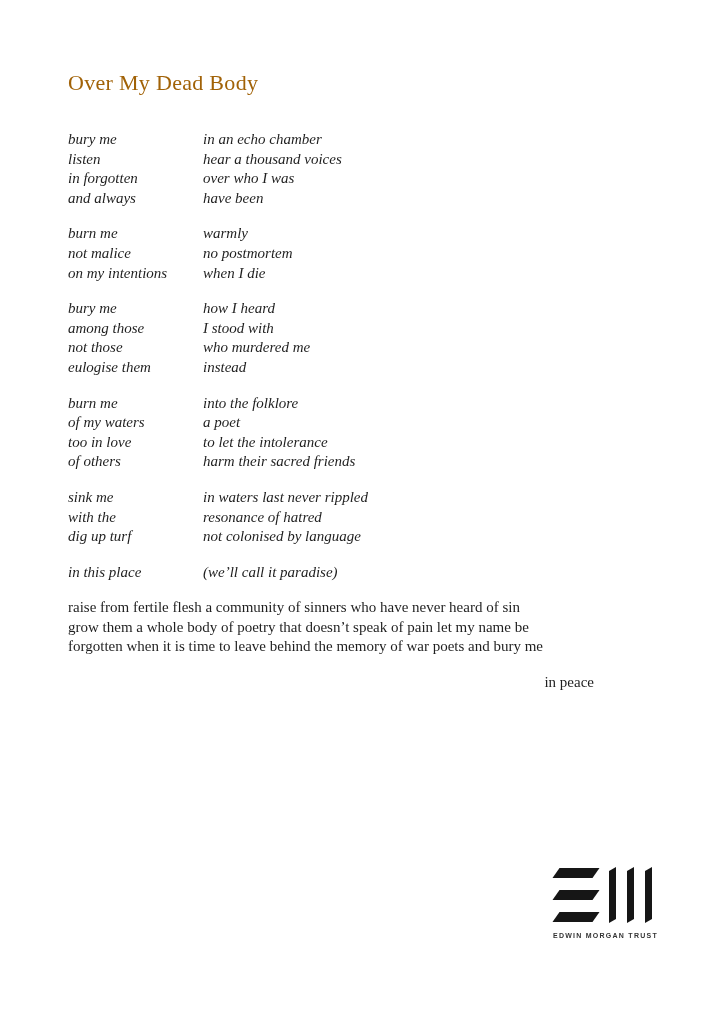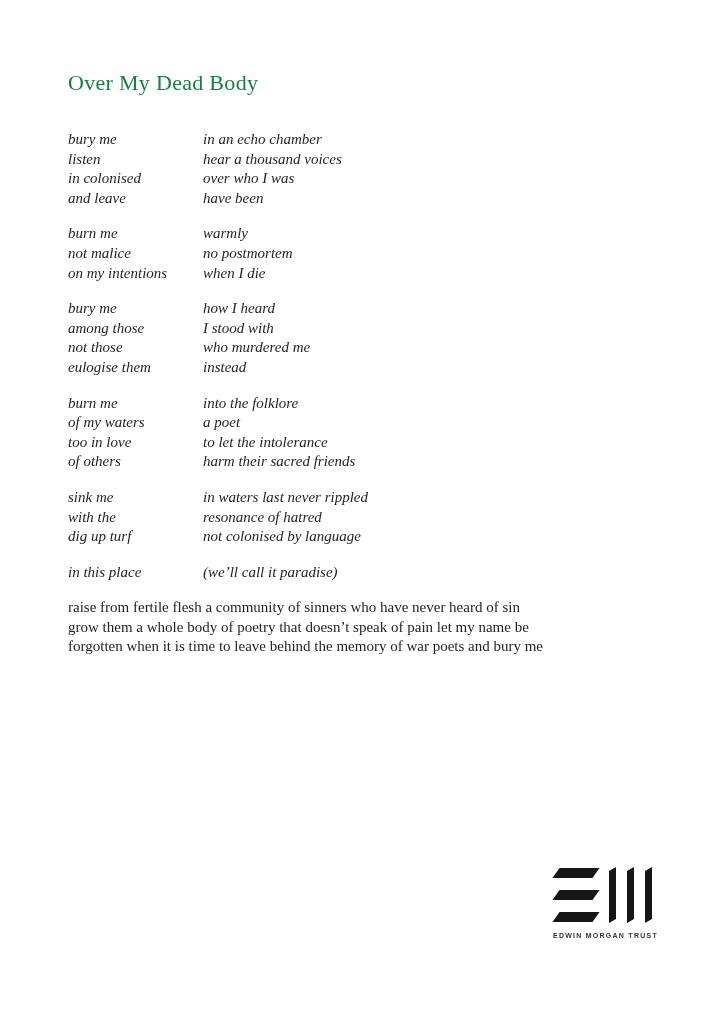--- a/index.html
+++ b/index.html
@@ -20,21 +20,21 @@
     left: 68px;
     top: 71px;
     width: 526px;
   }
   .title {
     font-size: 22px;
     line-height: 24px;
     font-weight: normal;
     letter-spacing: 0.3px;
     margin: 0;
-    color: #15803d;
+    color: #a16207;
   }
   .poem {
     margin-top: 35px;
   }
   .stanza {
     margin-bottom: 16px;
   }
   .row {
     font-size: 15px;
     line-height: 19.6px;
@@ -122,24 +122,24 @@
   <section class="poem">
 
     <div class="stanza">
       <div class="row">
         <span class="col-left">bury me</span><span class="col-right">in an echo chamber</span>
       </div>
       <div class="row">
         <span class="col-left">listen</span><span class="col-right">hear a thousand voices</span>
       </div>
       <div class="row">
-        <span class="col-left">in colonised</span><span class="col-right">over who I was</span>
-      </div>
-      <div class="row">
-        <span class="col-left">and leave</span><span class="col-right">have been</span>
+        <span class="col-left">in forgotten</span><span class="col-right">over who I was</span>
+      </div>
+      <div class="row">
+        <span class="col-left">and always</span><span class="col-right">have been</span>
       </div>
     </div>
 
     <div class="stanza">
       <div class="row">
         <span class="col-left">burn me</span><span class="col-right">warmly</span>
       </div>
       <div class="row">
         <span class="col-left">not malice</span><span class="col-right">no postmortem</span>
       </div>
@@ -195,20 +195,21 @@
         <span class="col-left">in this place</span><span class="col-right">(we’ll call it paradise)</span>
       </div>
     </div>
 
     <div class="closing">
       <div class="p-line">raise from fertile flesh a community of sinners who have never heard of sin</div>
       <div class="p-line">grow them a whole body of poetry that doesn’t speak of pain let my name be</div>
       <div class="p-line">forgotten when it is time to leave behind the memory of war poets and bury me</div>
     </div>
 
+    <div class="signoff">in peace</div>
   </section>
 </main>
 
 <div class="logo">
   <div class="logo-mark">
     <div class="logo-e">
       <span class="ebar"></span>
       <span class="ebar"></span>
       <span class="ebar"></span>
     </div>

